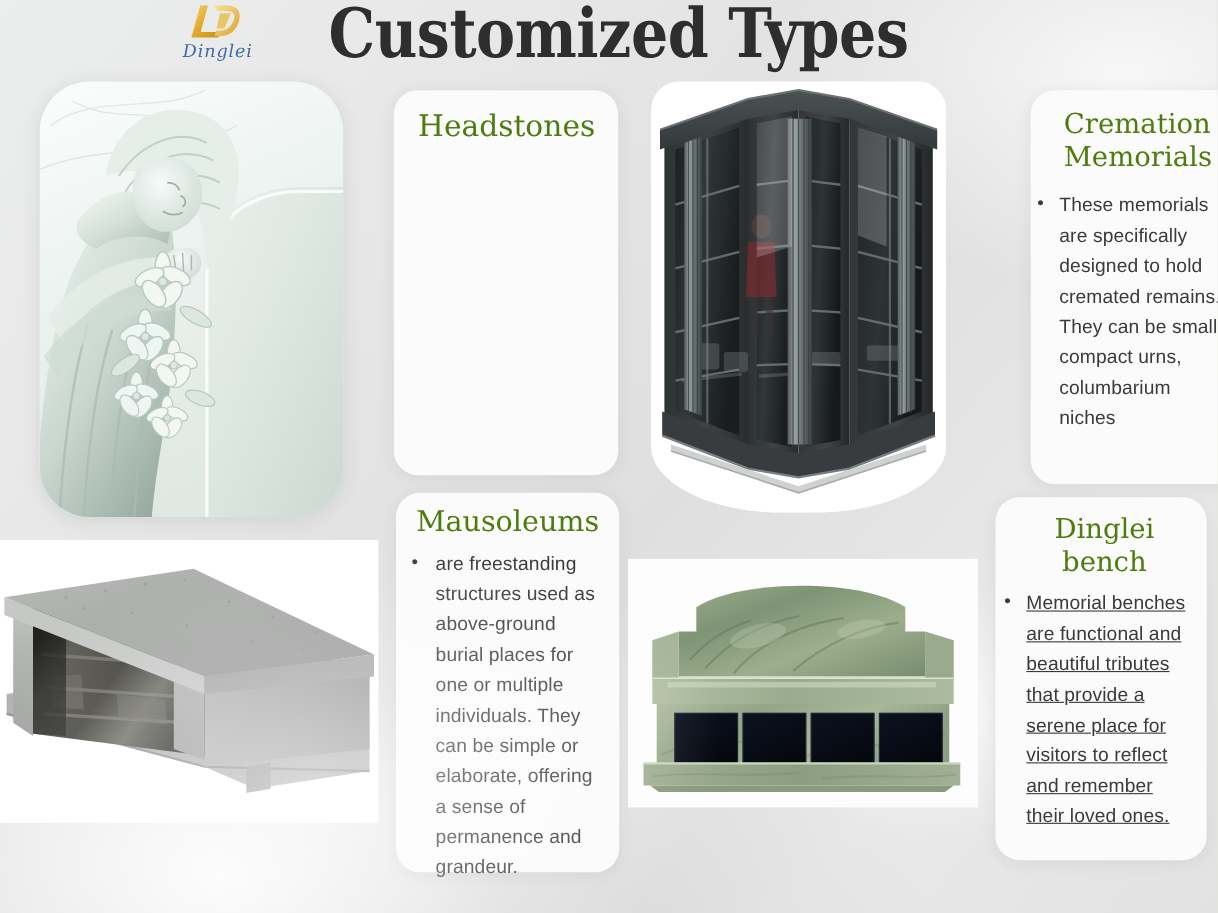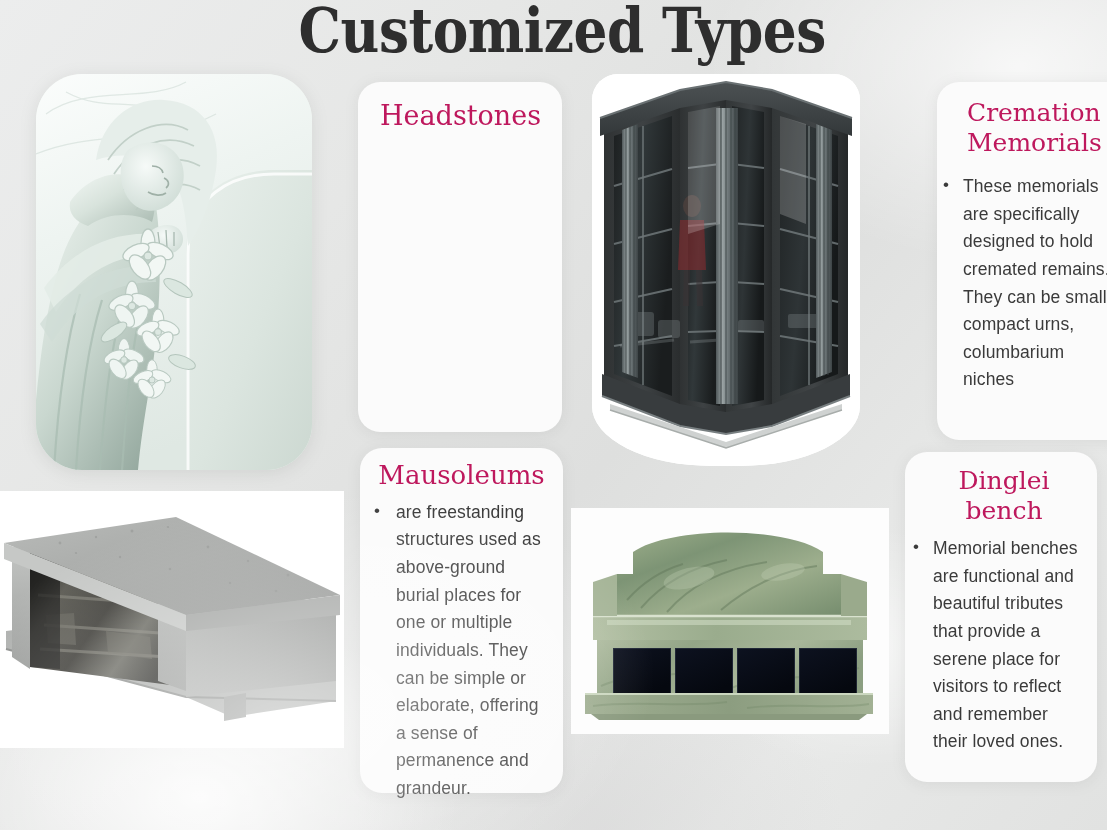--- a/index.html
+++ b/index.html
@@ -93,21 +93,21 @@
   
   .card {
     position: absolute;
     background: #fbfbfb;
     border-radius: 22px;
     box-shadow: 0 2px 14px rgba(120,120,120,0.13);
   }
   .card-title {
     font-family: "DejaVu Serif", serif;
     font-weight: 400;
-    color: #be185d;
+    color: #4d7c0f;
     text-align: center;
     line-height: 1.18;
   }
   .card-body {
     list-style: none;
     color: #3a3a3a;
     font-size: 17.5px;
     line-height: 1.58;
     letter-spacing: 0.1px;
   }
@@ -155,21 +155,21 @@
   #card-mausoleums .card-body li { padding-left: 22px; }
 
   
   #card-bench {
     left: 905px; top: 452px;
     width: 192px; height: 330px;
     padding: 14px 10px 0 16px;
   }
   #card-bench .card-title { font-size: 25px; margin-bottom: 10px; }
   #card-bench .card-body { margin-left: -8px; }
-  #card-bench .card-body li { padding-left: 20px; }
+  #card-bench .card-body li { padding-left: 20px; text-decoration: underline; }
 
   
   .photo { position: absolute; overflow: hidden; }
 
   
   #photo-angel {
     left: 36px; top: 74px;
     width: 276px; height: 396px;
     border-radius: 46px;
     background: #eef3ef;
@@ -200,20 +200,39 @@
 
   svg { display: block; }
 </style>
 </head>
 <body>
 
 <div class="page">
 
   <div class="header">
 
+    <div class="logo">
+      <svg class="logo-mark" viewBox="0 0 56 34">
+        <defs>
+          <linearGradient id="gold" x1="0" y1="0" x2="1" y2="1">
+            <stop offset="0%" stop-color="#f3d36a"></stop>
+            <stop offset="50%" stop-color="#e0a82c"></stop>
+            <stop offset="100%" stop-color="#c98f17"></stop>
+          </linearGradient>
+          <linearGradient id="gold2" x1="0" y1="0" x2="1" y2="1">
+            <stop offset="0%" stop-color="#f7e49b"></stop>
+            <stop offset="100%" stop-color="#d9a32a"></stop>
+          </linearGradient>
+        </defs>
+        <path d="M12 3 L19 3 L12.5 27 L30 27 L28.5 32 L4 32 Z" fill="url(#gold)"></path>
+        <path d="M24 3 L36 3 C46 3 50 9 47 18 C44.5 26 38 31 30 31 L25 31 L26.5 26 L30 26 C36 26 40.5 22 42.5 16.5 C44.5 10.5 41.5 8 36 8 L28 8 Z" fill="url(#gold2)"></path>
+        <path d="M30 10 L40 10 L34 24 L27 24 Z" fill="#e9c04d" opacity="0.85"></path>
+      </svg>
+      <div class="logo-name">Dinglei</div>
+    </div>
 
     <div class="page-title">Customized Types</div>
   </div>
 
   <div class="photo" id="photo-angel">
     <svg width="276" height="396" viewBox="0 0 276 396">
       <defs>
         <linearGradient id="stoneBg" x1="0" y1="0" x2="0.3" y2="1">
           <stop offset="0%" stop-color="#fbfdfc"></stop>
           <stop offset="40%" stop-color="#eef4f1"></stop>

